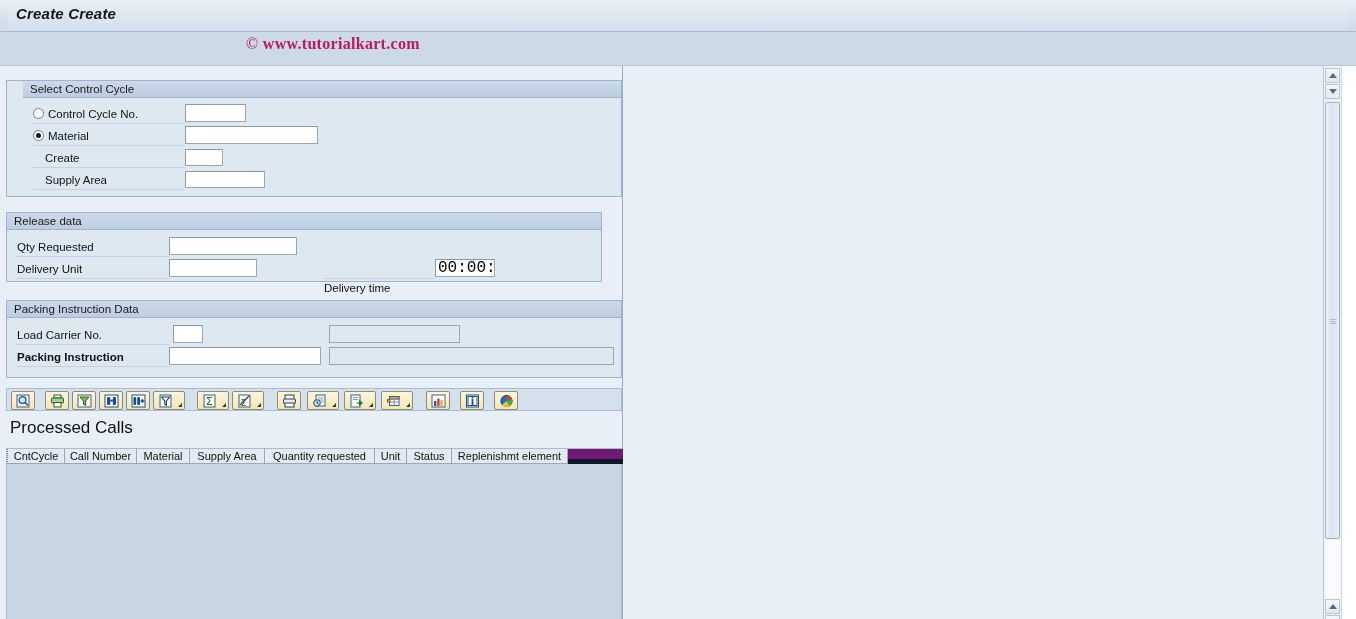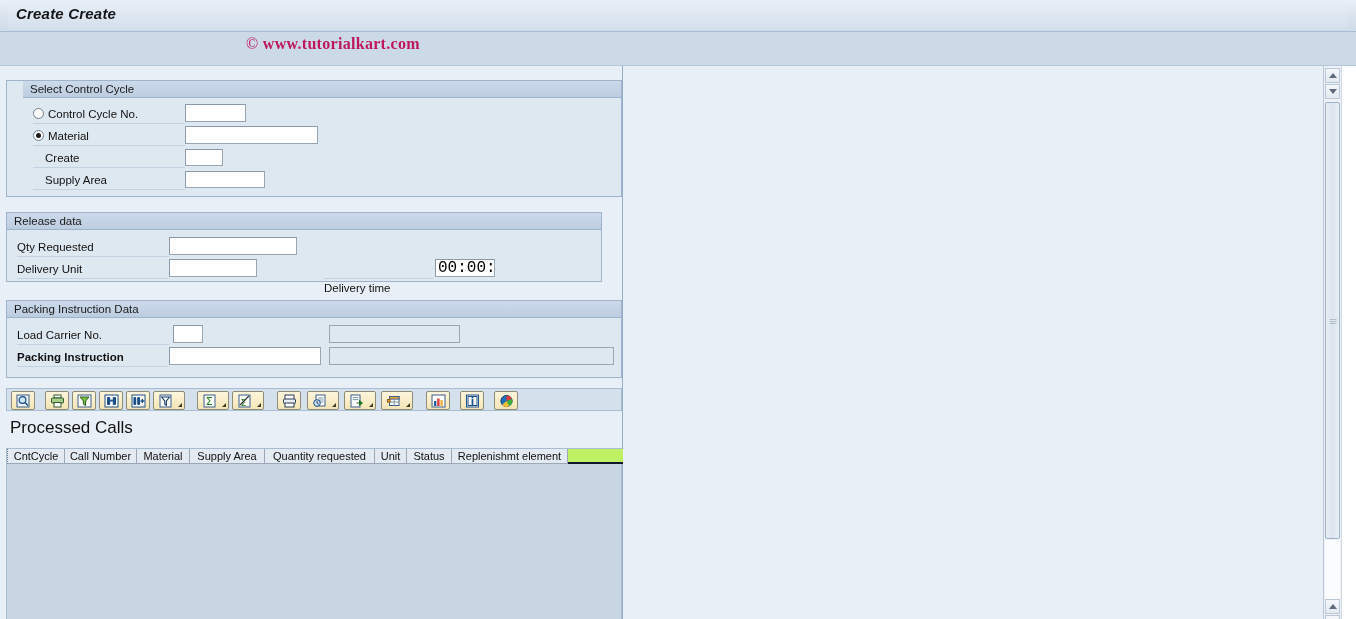--- a/index.html
+++ b/index.html
@@ -140,23 +140,23 @@
   .pc-title{
     position:absolute;left:10px;top:352px;
     font-size:17px;color:#111;white-space:nowrap;
   }
   .grid{
     position:absolute;left:6px;top:382px;width:616px;height:231px;
     background:#c8d6e4;border:1px solid #a8bcd2;box-sizing:border-box;
   }
   .grid-head{
     position:absolute;left:0;top:0;height:15px;width:616px;
-    background:#bef264;
-    box-sizing:border-box;
-    border-bottom:2px solid #0f172a;
+    background:#701a75;
+    box-sizing:border-box;
+    border-bottom:5px solid #0f172a;
     white-space:nowrap;
   }
   .gh{
     display:inline-block;height:15px;line-height:15px;
     background:#e4eaf1;
     border-right:1px solid #9aa8b8;
     border-bottom:1px solid #9aa8b8;
     font-size:11px;color:#111;
     padding:0 4px;box-sizing:border-box;
     vertical-align:top;

